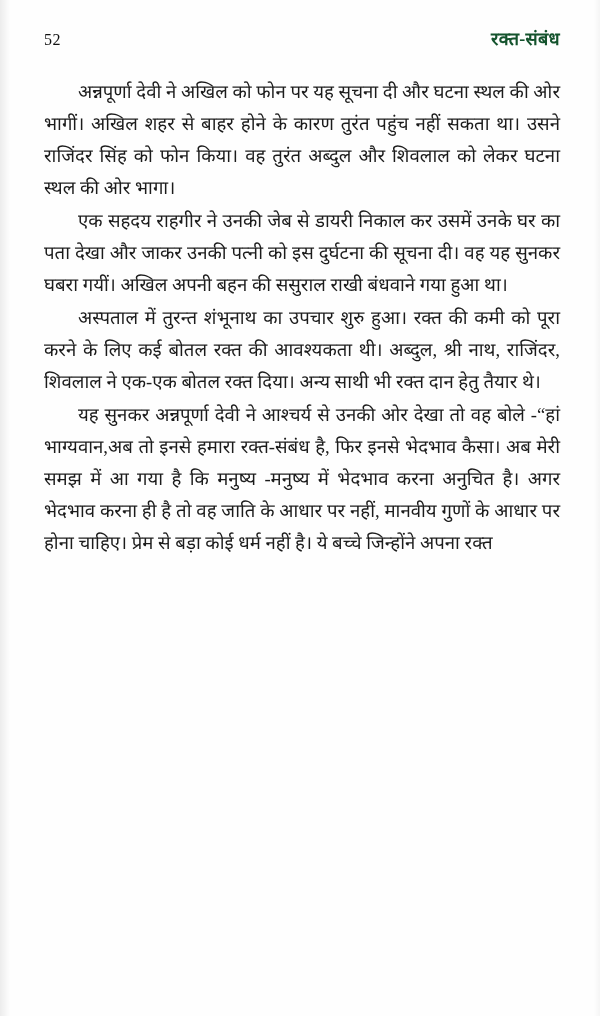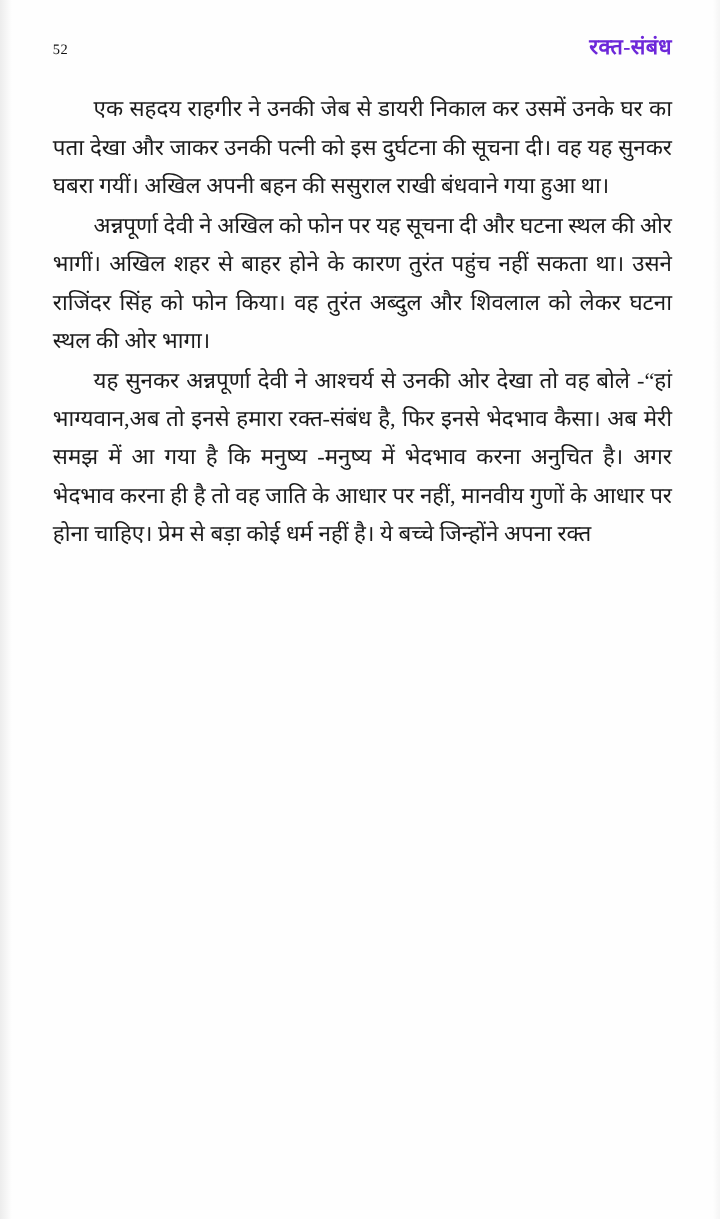--- a/index.html
+++ b/index.html
@@ -22,28 +22,28 @@
     padding: 26px 40px 0 44px;
     background: #fefefe;
   }
   .running-head {
     display: flex;
     align-items: baseline;
     justify-content: space-between;
     margin-bottom: 26px;
   }
   .folio {
-    font-size: 12px;
+    font-size: 16px;
     letter-spacing: 0.5px;
     color: #111;
   }
   .book-title {
     font-size: 18px;
     font-weight: bold;
-    color: #6d28d9;
+    color: #14532d;
     letter-spacing: 0.3px;
   }
   .body-text {
     font-size: 18.6px;
     line-height: 1.72;
     text-align: justify;
     text-justify: inter-word;
     color: #1b1b1b;
     -webkit-font-smoothing: antialiased;
   }
@@ -80,18 +80,19 @@
 
   <div class="gutter-shadow"></div>
   <div class="edge-tint"></div>
 
   <div class="running-head">
     <span class="folio">52</span>
     <span class="book-title">रक्त-संबंध</span>
   </div>
 
   <div class="body-text">
+    <p>अन्नपूर्णा देवी ने अखिल को फोन पर यह सूचना दी और घटना स्थल की ओर भागीं। अखिल शहर से बाहर होने के कारण तुरंत पहुंच नहीं सकता था। उसने राजिंदर सिंह को फोन किया। वह तुरंत अब्दुल और शिवलाल को लेकर घटना स्थल की ओर भागा।</p>
     <p>एक सहदय राहगीर ने उनकी जेब से डायरी निकाल कर उसमें उनके घर का पता देखा और जाकर उनकी पत्नी को इस दुर्घटना की सूचना दी। वह यह सुनकर घबरा गयीं। अखिल अपनी बहन की ससुराल राखी बंधवाने गया हुआ था।</p>
-    <p>अन्नपूर्णा देवी ने अखिल को फोन पर यह सूचना दी और घटना स्थल की ओर भागीं। अखिल शहर से बाहर होने के कारण तुरंत पहुंच नहीं सकता था। उसने राजिंदर सिंह को फोन किया। वह तुरंत अब्दुल और शिवलाल को लेकर घटना स्थल की ओर भागा।</p>
+    <p>अस्पताल में तुरन्त शंभूनाथ का उपचार शुरु हुआ। रक्त की कमी को पूरा करने के लिए कई बोतल रक्त की आवश्यकता थी। अब्दुल, श्री नाथ, राजिंदर, शिवलाल ने एक-एक बोतल रक्त दिया। अन्य साथी भी रक्त दान हेतु तैयार थे।</p>
     <p class="last">यह सुनकर अन्नपूर्णा देवी ने आश्चर्य से उनकी ओर देखा तो वह बोले -“हां भाग्यवान,अब तो इनसे हमारा रक्त-संबंध है, फिर इनसे भेदभाव कैसा। अब मेरी समझ में आ गया है कि मनुष्य -मनुष्य में भेदभाव करना अनुचित है। अगर भेदभाव करना ही है तो वह जाति के आधार पर नहीं, मानवीय गुणों के आधार पर होना चाहिए। प्रेम से बड़ा कोई धर्म नहीं है। ये बच्चे जिन्होंने अपना रक्त</p>
   </div>
 
 </div>
 
 </body></html>

